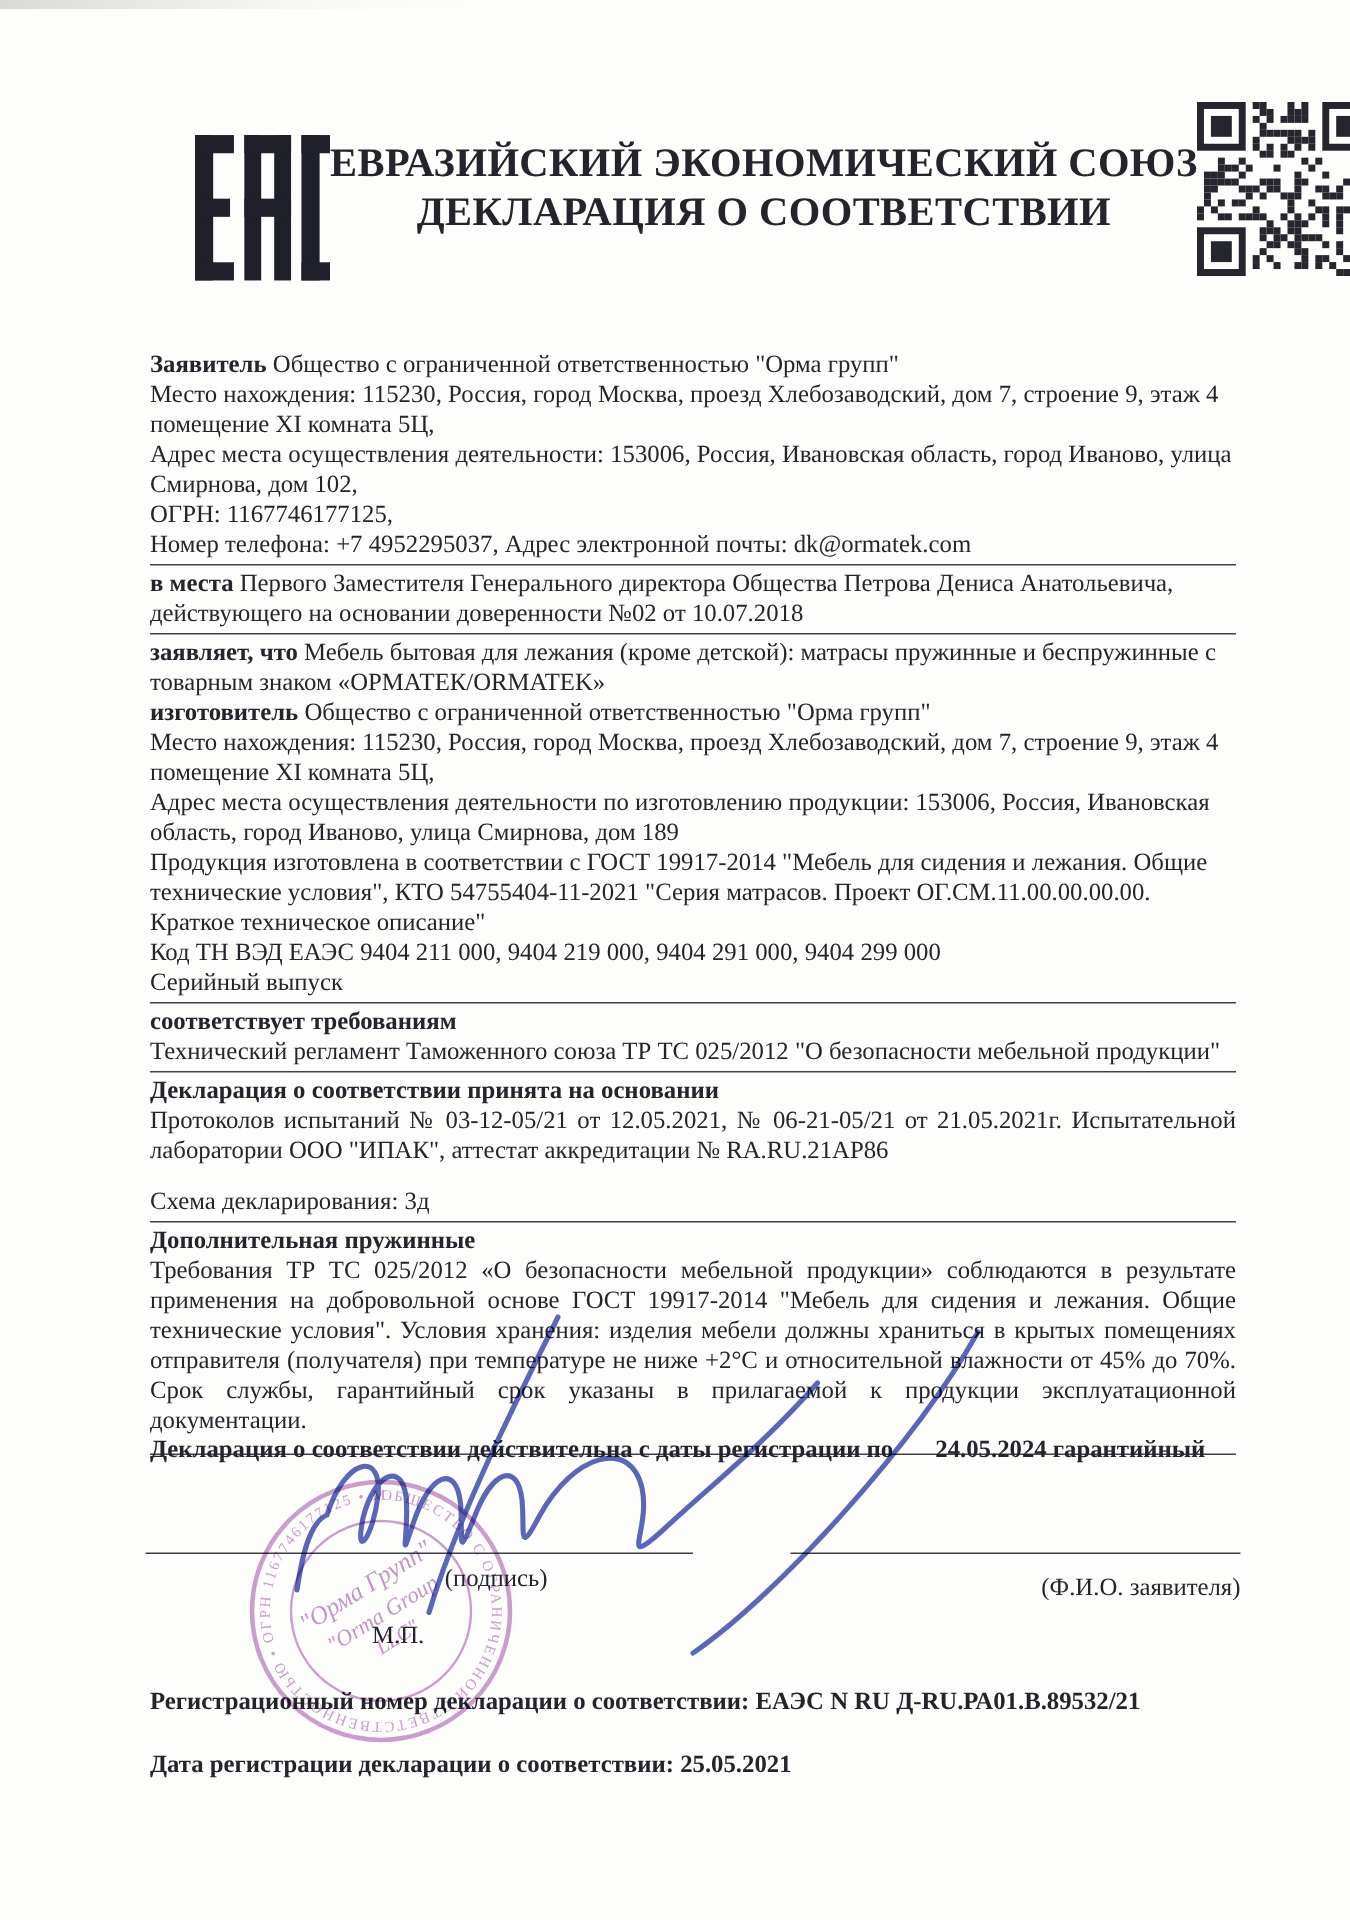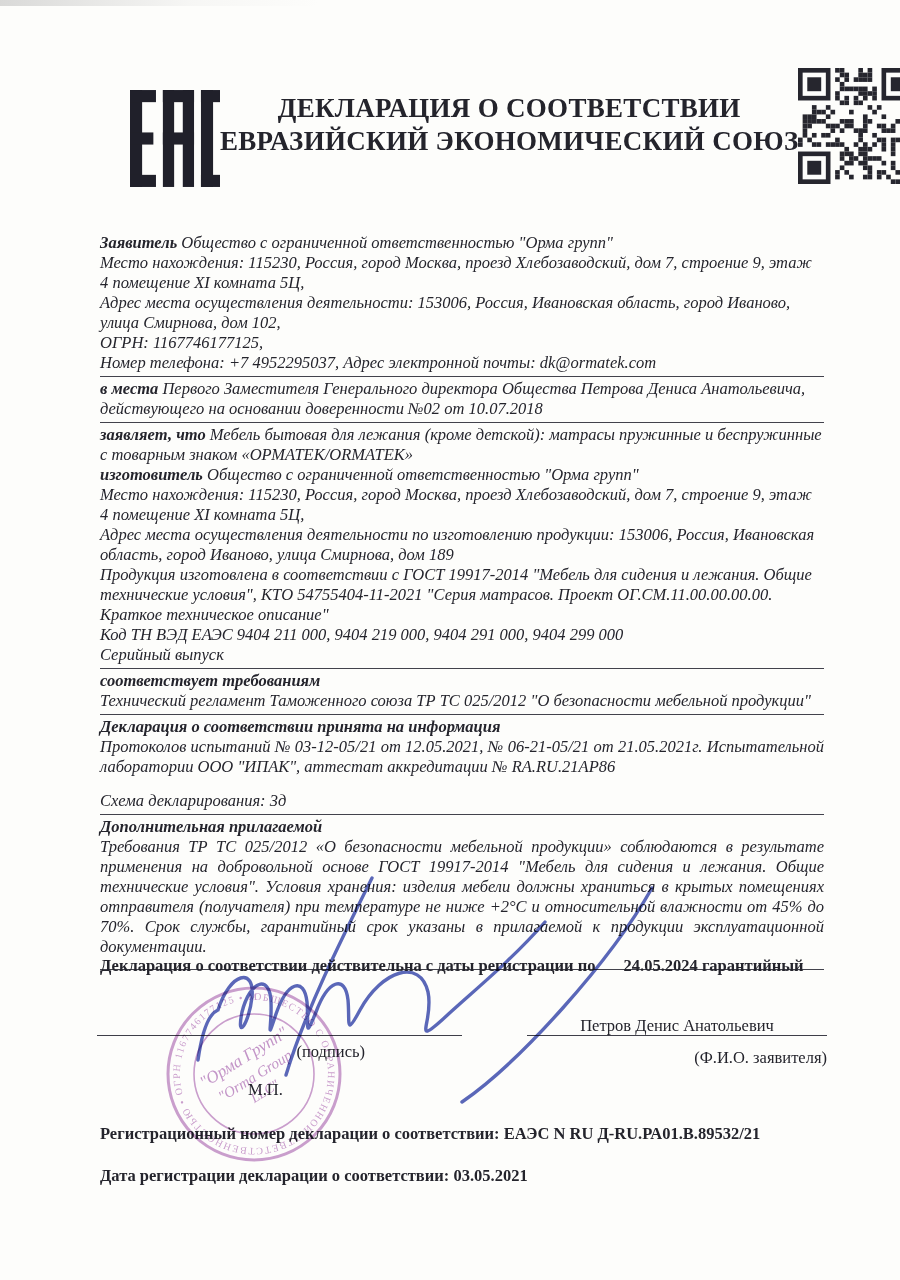--- a/index.html
+++ b/index.html
@@ -11,21 +11,21 @@
   .top-smudge {
     position:absolute; top:0; left:0; width:320px; height:6px;
     background:linear-gradient(90deg, rgba(150,150,150,.35), rgba(200,200,200,.12) 60%, transparent);
   }
   .header { display:flex; align-items:flex-start; margin:68px 12px 0 130px; }
   .eac { width:90px; height:101px; margin-top:20px; flex:0 0 auto; }
   .titles { flex:1 1 auto; text-align:center; padding-top:24px; }
   .t1 { font-size:27px; font-weight:bold; line-height:33px; letter-spacing:.3px; white-space:nowrap; }
   .qr { width:116px; height:116px; flex:0 0 auto; }
   .content { margin:44px 76px 0 100px; width:724px; font-size:16.5px; line-height:20px; }
-  .para { margin:0;font-style:italic; }
+  .para { margin:0; }
   .jp { text-align:justify; }
   b { font-weight:bold; }
   .rule { border-top:1.7px solid #42424c; margin:3px 0 2px; }
   .gap { height:14px; }
   .validity { position:absolute; top:956px; left:100px; width:724px; font-weight:bold; font-size:16.5px; }
   .validity .date { margin-left:28px; }
   .sline { position:absolute; border-top:1.6px solid #3e3e48; }
   .cap { position:absolute; font-size:16.5px; text-align:right; }
   .signer-name { position:absolute; font-size:16.5px; text-align:center; }
   .mp { position:absolute; font-size:16.5px; }
@@ -49,22 +49,22 @@
         <rect x="38" y="0" width="13" height="112"></rect>
           <rect x="61" y="0" width="13" height="112"></rect>
           <rect x="38" y="0" width="36" height="14"></rect>
           <rect x="38" y="49" width="36" height="14"></rect>
         <rect x="82" y="0" width="14" height="112"></rect>
           <rect x="82" y="0" width="22" height="14"></rect>
           <rect x="82" y="98" width="22" height="14"></rect>
       </g>
     </svg>
     <div class="titles">
+      <div class="t1">ЕВРАЗИЙСКИЙ ЭКОНОМИЧЕСКИЙ СОЮЗ</div>
       <div class="t1">ДЕКЛАРАЦИЯ О СООТВЕТСТВИИ</div>
-      <div class="t1">ЕВРАЗИЙСКИЙ ЭКОНОМИЧЕСКИЙ СОЮЗ</div>
     </div>
     <svg class="qr" id="qr" viewBox="0 0 115 115">
         <rect x="0" y="0" width="115" height="115" fill="#fdfdfb"></rect>
         <rect x="0" y="0" width="32.199999999999996" height="32.199999999999996" fill="#26262e"></rect>
         <rect x="4.6" y="4.6" width="23" height="23" fill="#fdfdfb"></rect>
         <rect x="9.2" y="9.2" width="13.799999999999999" height="13.799999999999999" fill="#26262e"></rect>
         <rect x="82.8" y="0" width="32.199999999999996" height="32.199999999999996" fill="#26262e"></rect>
         <rect x="87.39999999999999" y="4.6" width="23" height="23" fill="#fdfdfb"></rect>
         <rect x="92" y="9.2" width="13.799999999999999" height="13.799999999999999" fill="#26262e"></rect>
         <rect x="0" y="82.8" width="32.199999999999996" height="32.199999999999996" fill="#26262e"></rect>
@@ -275,50 +275,49 @@
     </div>
     <div class="rule"></div>
 
     <div class="para">
       <b>соответствует требованиям</b>
       <div class="jp">Технический регламент Таможенного союза ТР ТС 025/2012 "О безопасности мебельной продукции"</div>
     </div>
     <div class="rule"></div>
 
     <div class="para">
-      <b>Декларация о соответствии принята на информация</b>
+      <b>Декларация о соответствии принята на основании</b>
       <div class="jp">Протоколов испытаний № 03-12-05/21 от 12.05.2021, № 06-21-05/21  от 21.05.2021г. Испытательной лаборатории ООО "ИПАК", аттестат аккредитации № RA.RU.21АР86</div>
       <div class="gap"></div>
       <div>Схема декларирования: 3д</div>
     </div>
     <div class="rule"></div>
 
     <div class="para">
-      <b>Дополнительная прилагаемой</b>
+      <b>Дополнительная пружинные</b>
       <div class="jp">Требования ТР ТС 025/2012 «О безопасности мебельной продукции» соблюдаются в результате применения на добровольной основе ГОСТ 19917-2014 "Мебель для сидения и лежания. Общие технические условия". Условия хранения: изделия мебели должны храниться в крытых помещениях отправителя (получателя) при температуре не ниже +2°С и относительной влажности от 45% до 70%. Срок службы, гарантийный срок указаны в прилагаемой к продукции эксплуатационной документации.</div>
     </div>
     <div class="rule" style="margin-top:12px;"></div>
   </div>
 
   <div class="validity">
     <span>Декларация о соответствии действительна с даты регистрации по</span><span class="date">24.05.2024</span> <span>гарантийный</span>
   </div>
 
   <div class="sline" style="left:97px; top:1035px; width:365px;"></div>
   <div class="cap" style="left:195px; top:1042px; width:170px;">(подпись)</div>
-  <div class="signer-name" style="left:527px; top:1016px; width:300px;">Петров Денис Анатольевич</div>
   <div class="sline" style="left:527px; top:1035px; width:300px;"></div>
   <div class="cap" style="left:527px; top:1048px; width:300px;">(Ф.И.О. заявителя)</div>
   <div class="mp" style="left:248px; top:1080px;">М.П.</div>
 
   <div class="regline" style="top:1124px;">
     <span>Регистрационный номер декларации о соответствии:</span> <span>ЕАЭС N RU Д-RU.РА01.В.89532/21</span>
   </div>
   <div class="regline" style="top:1166px;">
-    <span>Дата регистрации декларации о соответствии:</span> <span>03.05.2021</span>
+    <span>Дата регистрации декларации о соответствии:</span> <span>25.05.2021</span>
   </div>
 
   <svg class="stamp-svg" width="188" height="188" viewBox="0 0 188 188">
     <defs>
       <path id="ringpath" d="M 94,20 a 74,74 0 1,1 -0.1,0"></path>
     </defs>
     <circle cx="94" cy="94" r="86" fill="none" stroke="#c08ac6" stroke-width="3"></circle>
     <circle cx="94" cy="94" r="60" fill="none" stroke="#c08ac6" stroke-width="1.6"></circle>
     <text fill="#c08ac6" font-size="10" letter-spacing="1.4" font-family="Liberation Serif, serif">
       <textPath href="#ringpath" xlink:href="#ringpath">ОБЩЕСТВО С ОГРАНИЧЕННОЙ ОТВЕТСТВЕННОСТЬЮ • ОГРН 1167746177125 • МОСКВА • ДЛЯ ДОКУМЕНТОВ •</textPath>

